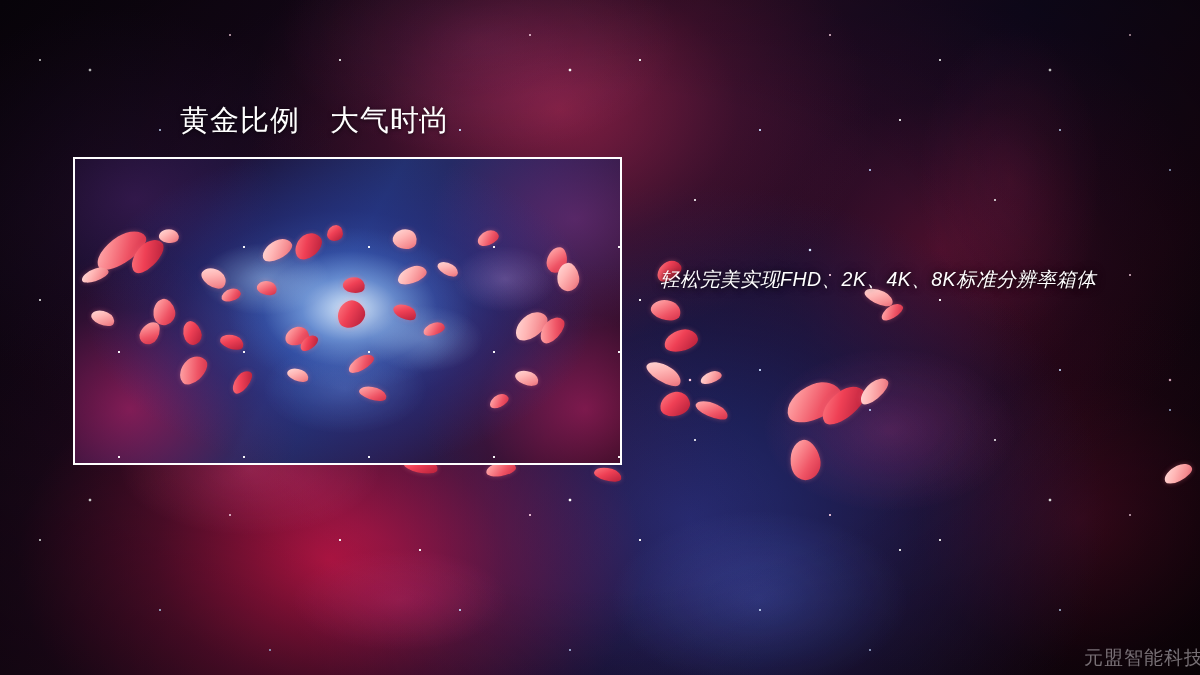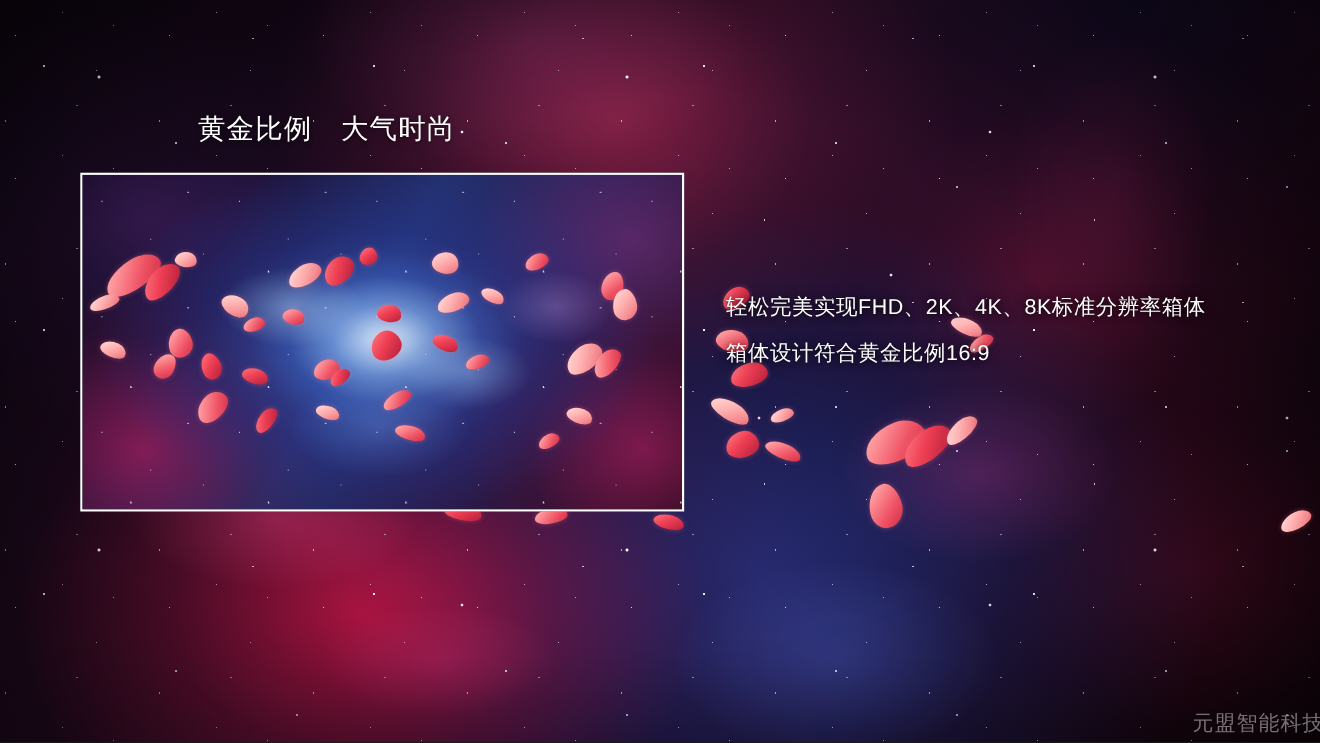--- a/index.html
+++ b/index.html
@@ -145,32 +145,33 @@
       radial-gradient(1.6px 1.6px at 44px 88px, rgba(255,255,255,0.95) 45%, transparent 62%),
       radial-gradient(1px 1px at 110px 72px, rgba(200,220,255,0.75) 50%, transparent 51%);
     background-size: 125px 105px;
   }
 
   
   #slide-title {
     position: absolute;
     left: 180px;
     top: 102px;
-    font-size: 25px;
+    font-size: 29px;
     line-height: 1.25;
     color: #ffffff;
     letter-spacing: 1px;
     white-space: pre;
     text-shadow: 0 1px 4px rgba(0,0,0,0.65);
   }
   #body-text {
     position: absolute;
     left: 660px;
     top: 258px;
     width: 520px;
+    font-style: italic;
   }
   .body-line {
     font-size: 19.5px;
     line-height: 42px;
     color: #ffffff;
     letter-spacing: 0.5px;
     white-space: nowrap;
     text-shadow: 0 1px 5px rgba(0,0,0,0.7), 0 0 12px rgba(0,0,0,0.45);
   }
   #watermark {
@@ -254,18 +255,17 @@
     <div class="petal pale" style="left:440px;top:212px;width:24px;height:14px;transform:rotate(22deg);"></div>
     <div class="petal" style="left:472px;top:88px;width:20px;height:26px;transform:rotate(8deg);"></div>
     <div class="petal pale" style="left:482px;top:104px;width:22px;height:28px;transform:rotate(-10deg);"></div>
     <div class="petal" style="left:414px;top:236px;width:20px;height:12px;transform:rotate(-24deg);"></div>
   </div>
 
   <div id="slide-title">黄金比例　大气时尚</div>
 
   <div id="body-text">
     <div class="body-line">轻松完美实现FHD、2K、4K、8K标准分辨率箱体</div>
-    <div class="body-line">箱体设计符合黄金比例16:9</div>
   </div>
 
   <div id="watermark">元盟智能科技</div>
 
 </div>
 
 </body></html>

